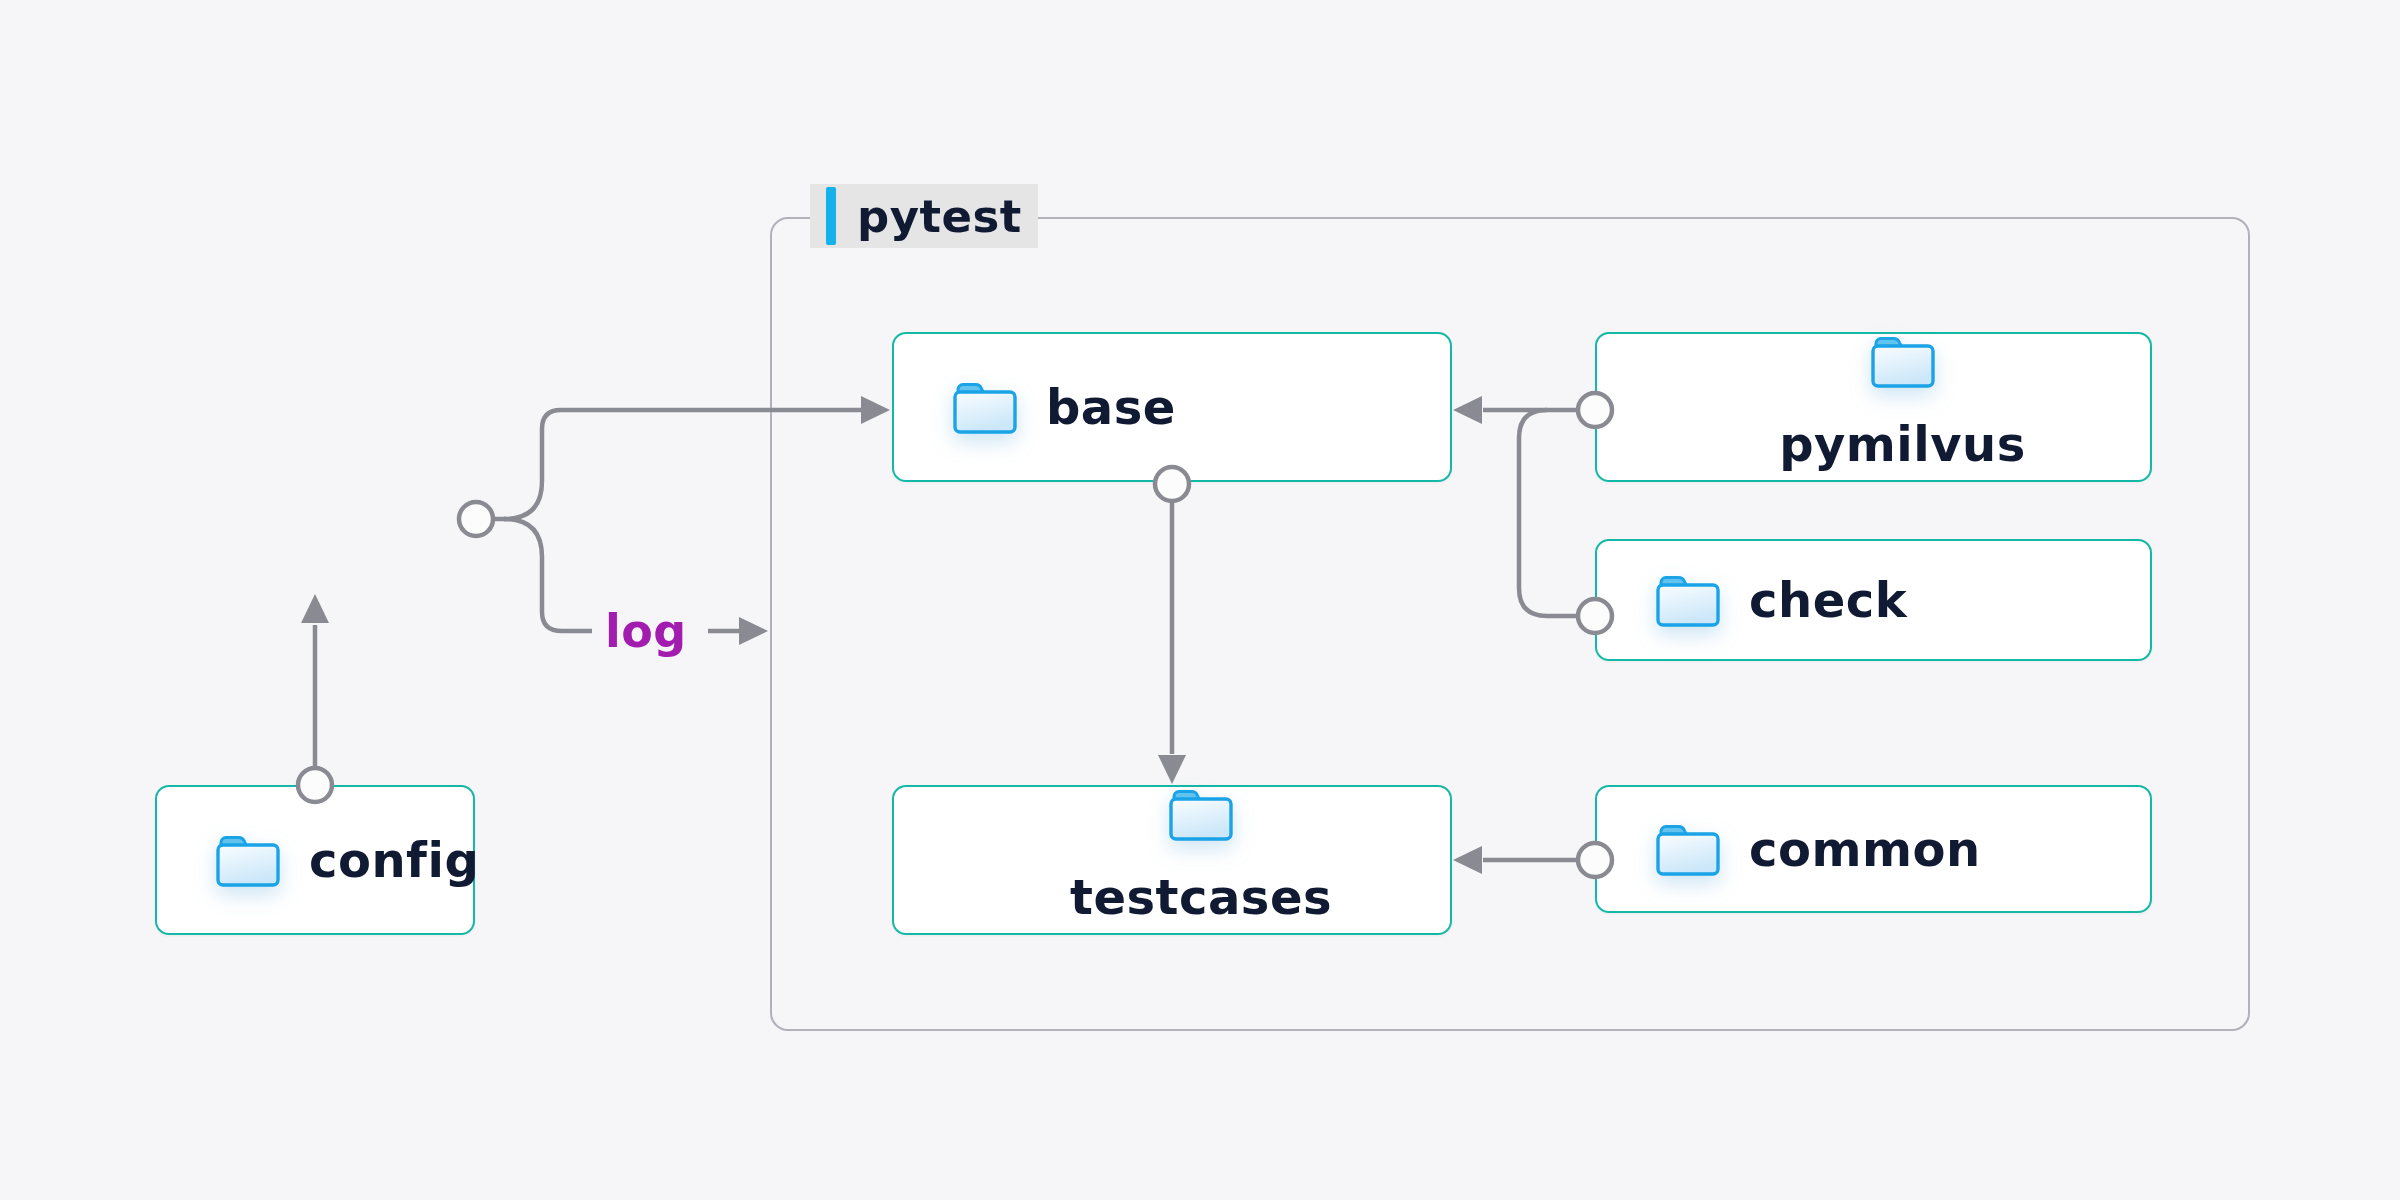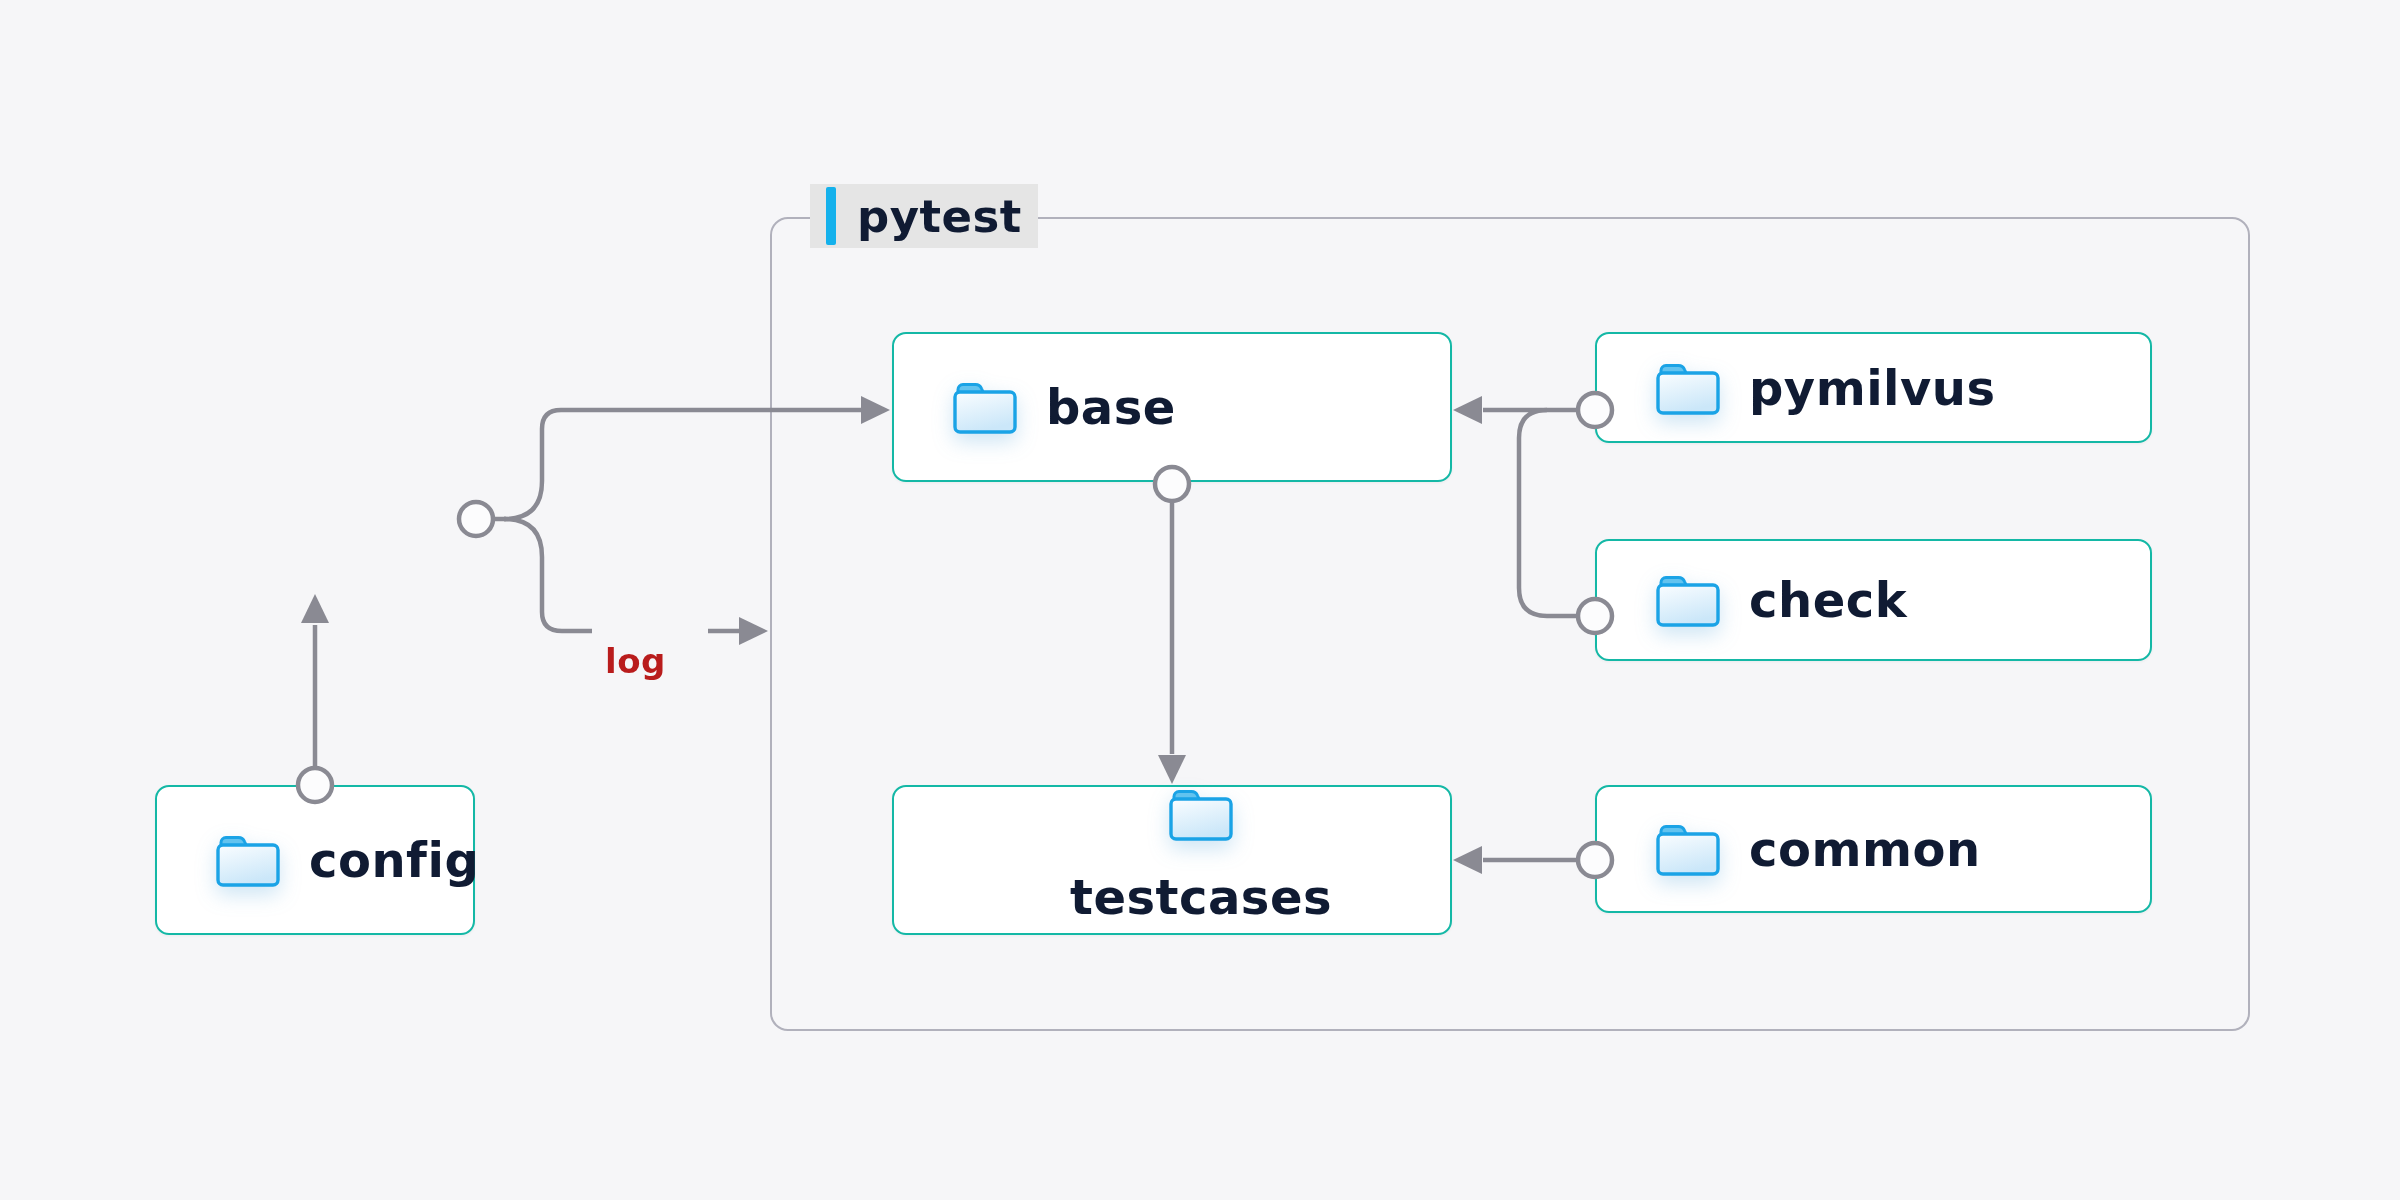--- a/index.html
+++ b/index.html
@@ -32,41 +32,41 @@
   
   .node {
     position: absolute; display: flex; align-items: center; gap: 28px;
     padding-left: 58px; box-sizing: border-box;
     background: #ffffff; border: 2px solid #14b8a6; border-radius: 14px;
     box-shadow: 0 1px 3px rgba(20,30,60,0.05);
   }
   .n-utils     { left: 155px;  top: 443px; width: 320px; height: 150px; }
   .n-config    { left: 155px;  top: 785px; width: 320px; height: 150px; text-align: right; }
   .n-base      { left: 892px;  top: 332px; width: 560px; height: 150px; }
-  .n-pymilvus  { left: 1595px; top: 332px; width: 557px; height: 111px; }
+  .n-pymilvus  { left: 1595px; top: 332px; width: 557px; height: 150px; flex-direction: column; }
   .n-check     { left: 1595px; top: 539px; width: 557px; height: 122px; }
   .n-testcases { left: 892px;  top: 785px; width: 560px; height: 150px; flex-direction: column; }
   .n-common    { left: 1595px; top: 785px; width: 557px; height: 128px; }
   .node-label {
     font-size: 48px; font-weight: 700; color: #101b33; letter-spacing: 0.5px;
   }
   .folder { filter: drop-shadow(0 8px 10px rgba(60,150,210,0.25)); flex: none; }
 
   
   .wires {
     position: absolute; left: 0; top: 0; width: 2400px; height: 1200px;
     pointer-events: none;
   }
   .wire  { stroke: #8a8a93; stroke-width: 4.5; fill: none; }
   .whead { fill: #8a8a93; stroke: none; }
   .wdot  { fill: #fcfcfd; stroke: #8a8a93; stroke-width: 4.5; }
 
   .edge-label {
-    position: absolute; left: 605px; top: 632px;
-    font-size: 34px; font-weight: 600; color: #b91c1c;
+    position: absolute; left: 605px; top: 602px;
+    font-size: 46px; font-weight: 600; color: #a21caf;
     line-height: 58px; letter-spacing: 0.5px;
   }
   .defs-holder { position: absolute; width: 0; height: 0; }
 </style>
 </head>
 <body>
 
 <svg class="defs-holder" aria-hidden="true">
   <defs>
     <linearGradient id="folderGrad" x1="0" y1="0" x2="0.35" y2="1">

